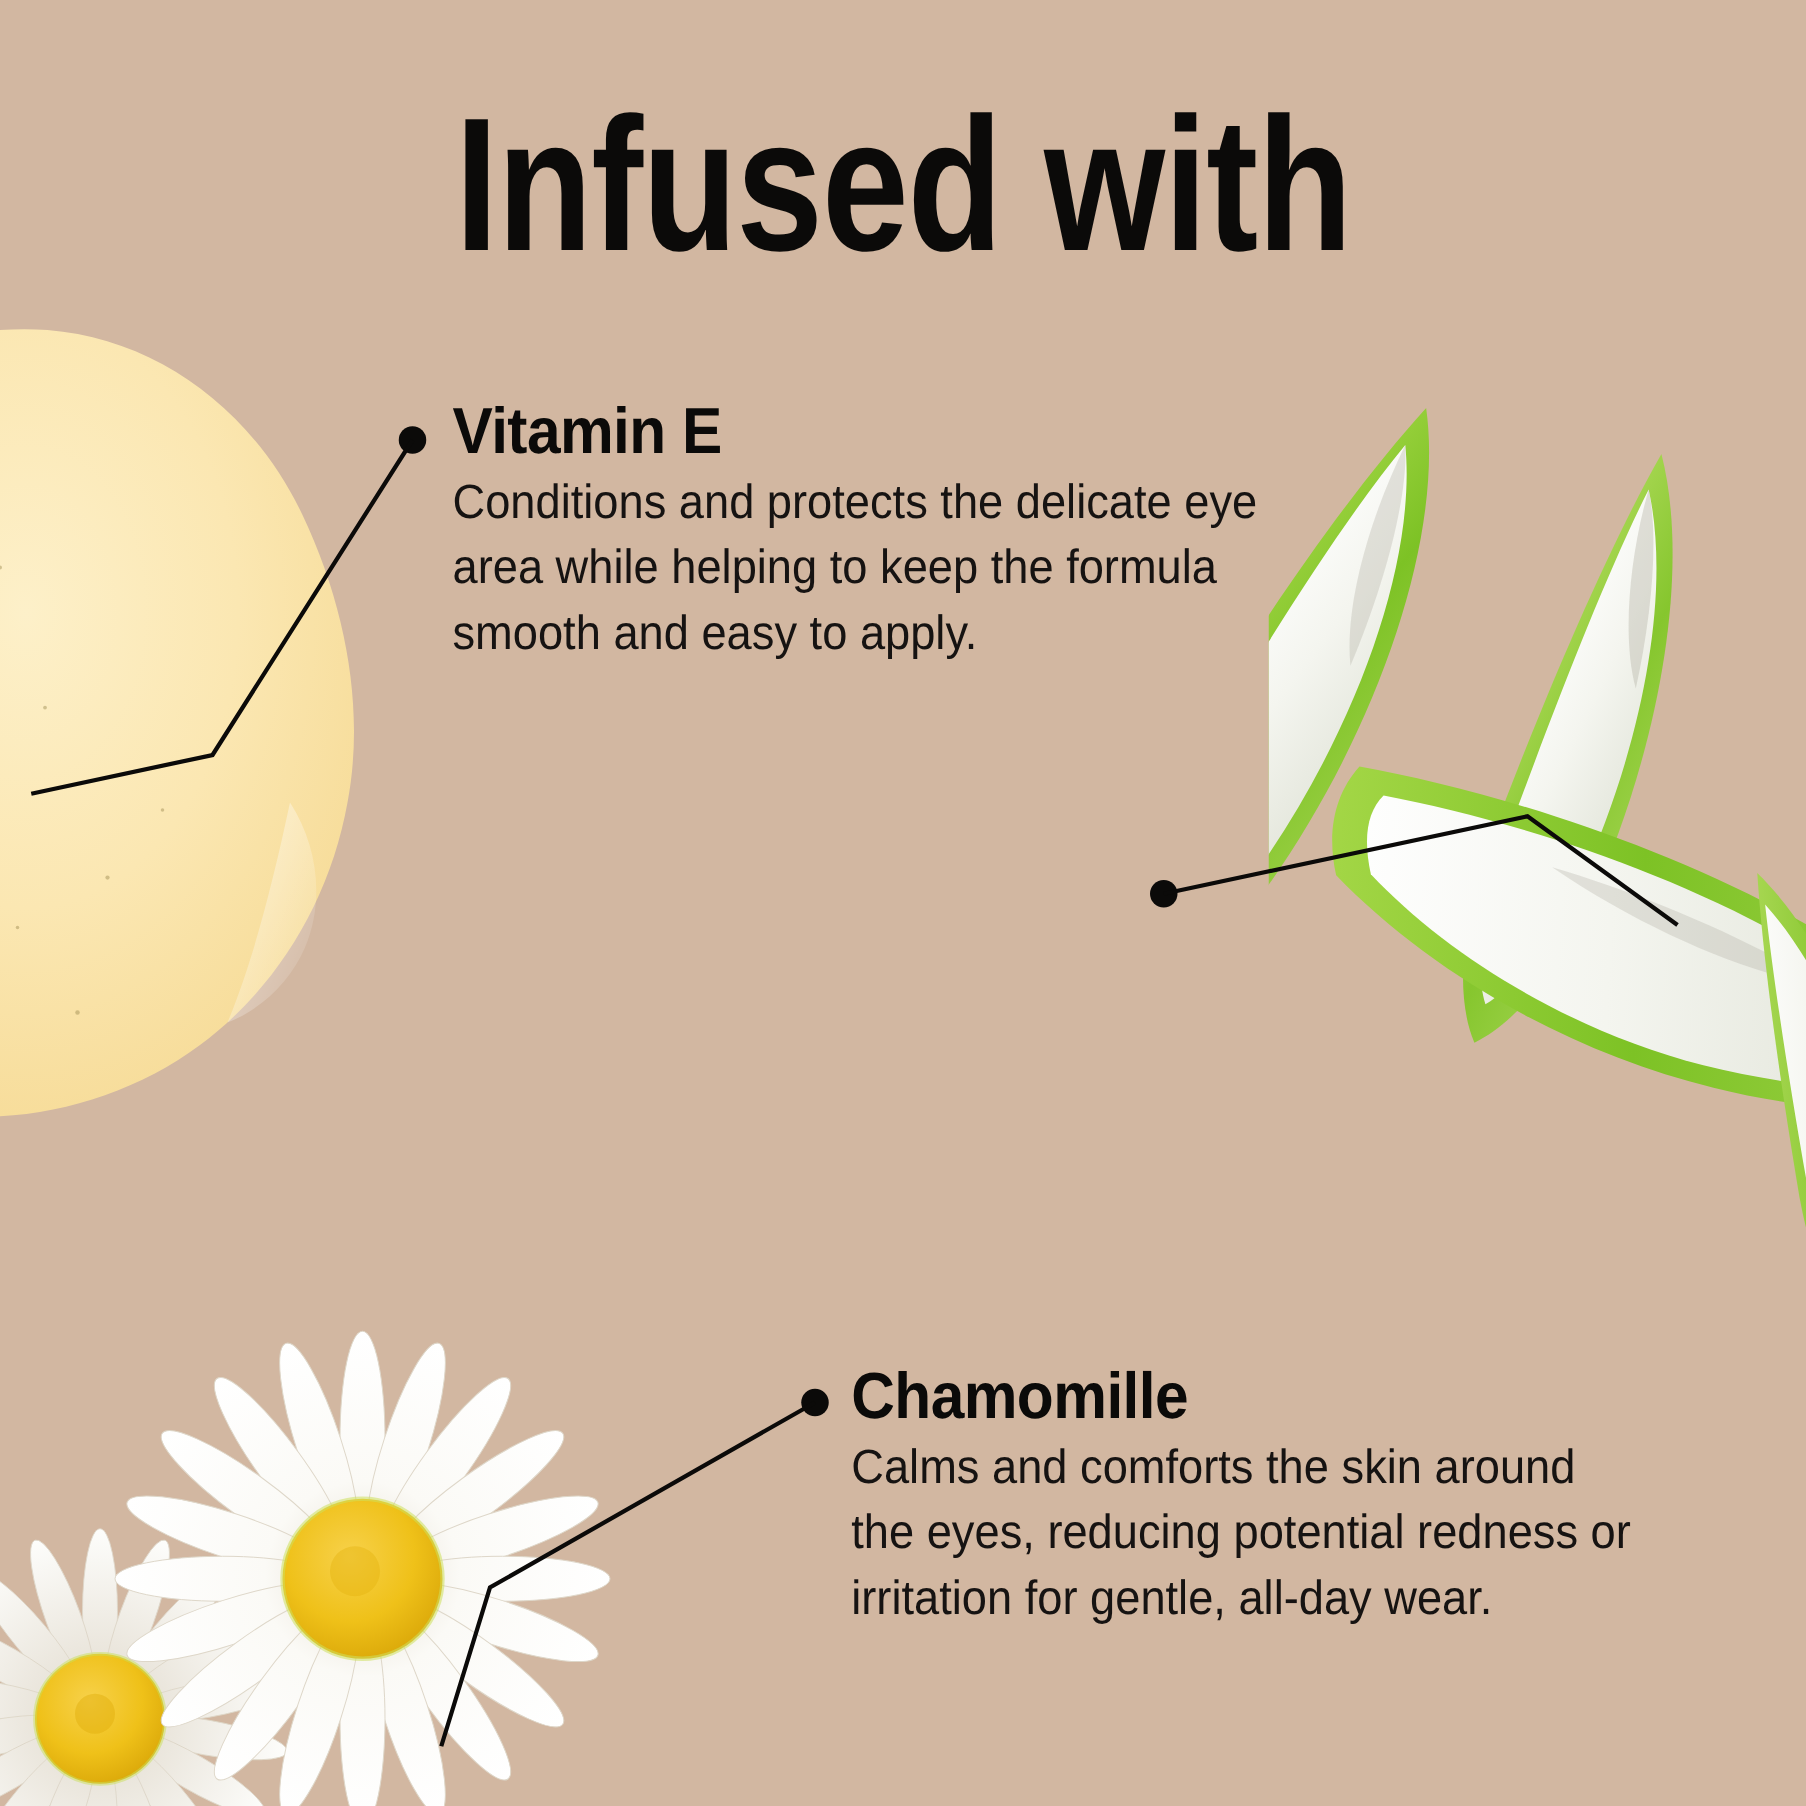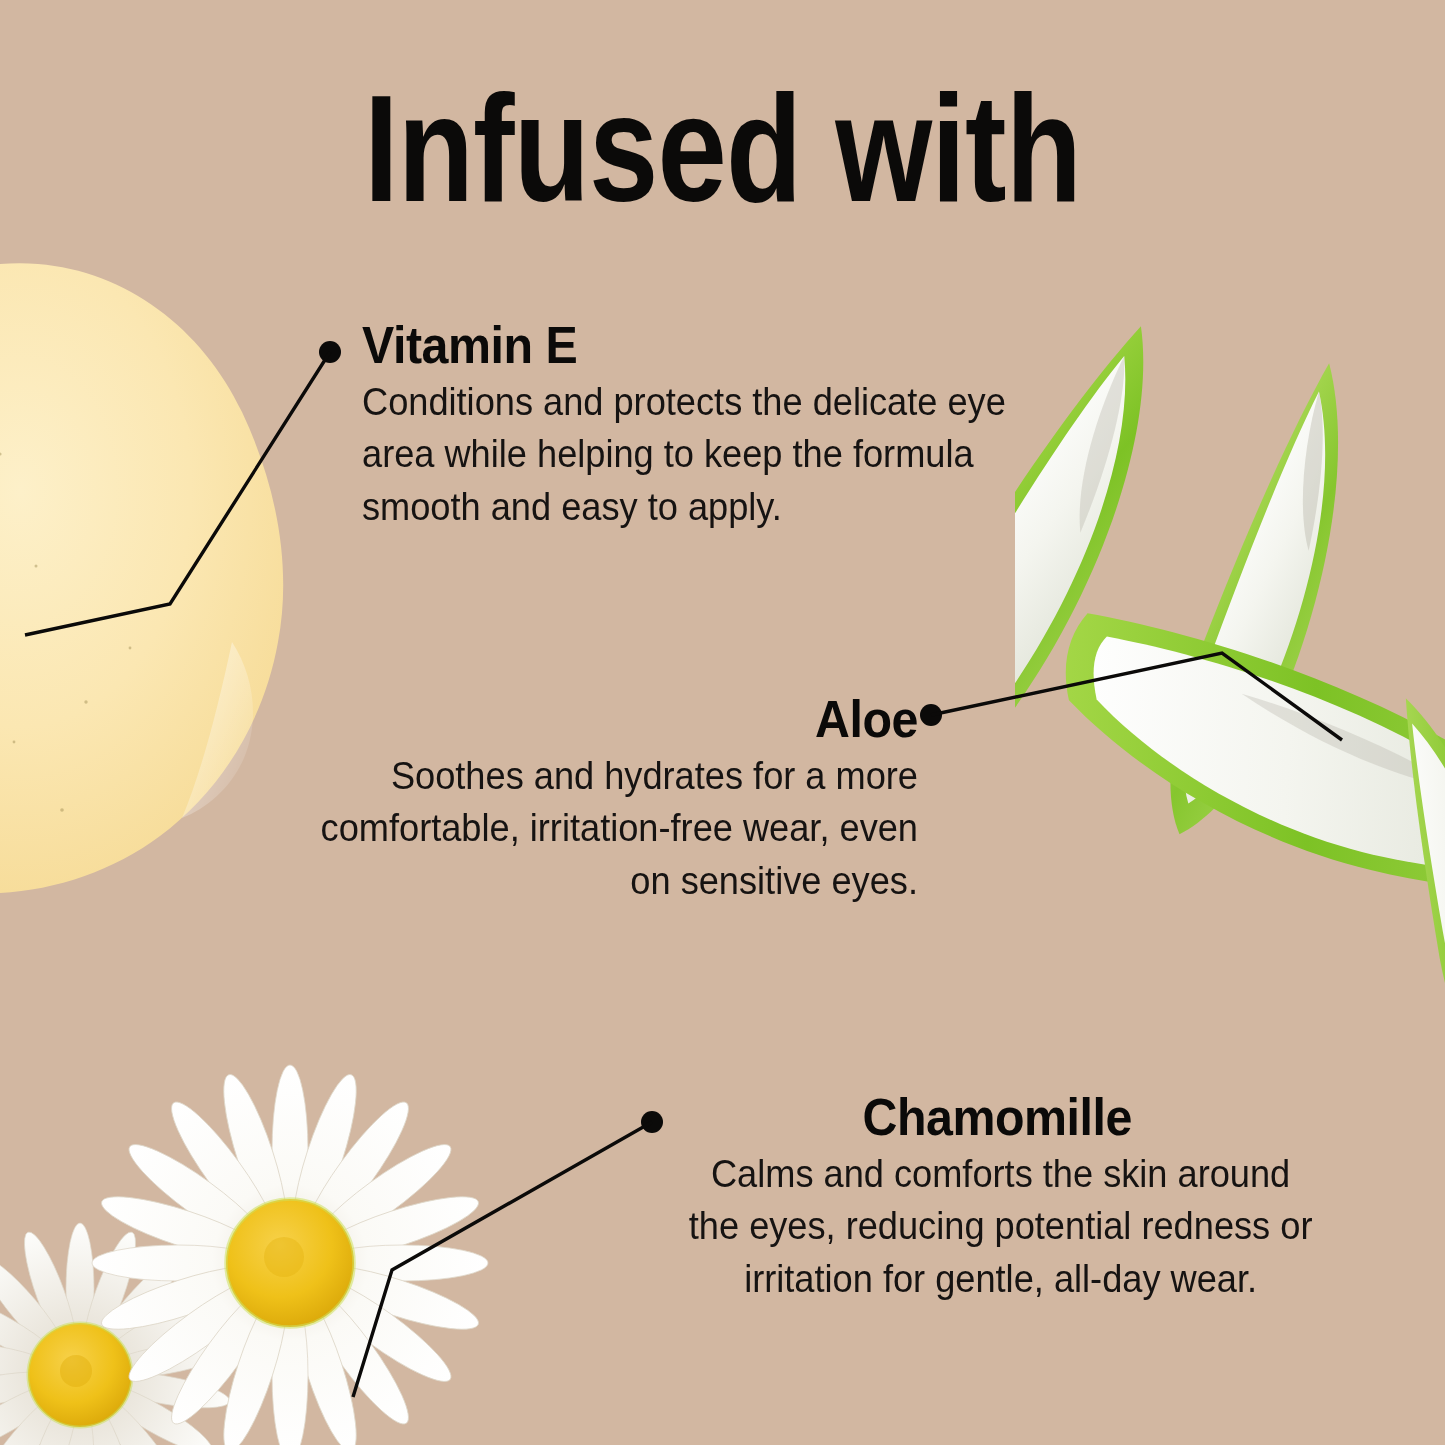--- a/index.html
+++ b/index.html
@@ -103,21 +103,21 @@
     font-size: 38.5px;
     line-height: 1.36;
     color: #161312;
     transform: scaleX(0.94);
   }
   .body-copy.left  { transform-origin: 0% 0%; }
   .body-copy.right { transform-origin: 100% 0%; }
 
   #block-vitamin-e  { left: 362px;  top: 318px;  width: 700px; text-align: left;  }
   #block-aloe       { left: 258px;  top: 692px;  width: 660px; text-align: right; }
-  #block-chamomille { left: 681px;  top: 1090px; width: 680px; text-align: center;  }
+  #block-chamomille { left: 681px;  top: 1090px; width: 680px; text-align: left;  }
 
   .heading-row { display: block; }
   .block .body-copy { margin-top: 4px; }
 </style>
 </head>
 <body>
 
 <div id="canvas">
 
   <svg class="art" id="oil-blob" viewBox="0 0 480 650" xmlns="http://www.w3.org/2000/svg">
@@ -317,23 +317,19 @@
     </g>
   </svg>
 
   <div id="title">Infused with</div>
 
   <div class="block" id="block-vitamin-e">
     <div class="heading left heading-row">Vitamin E</div>
     <div class="body-copy left">Conditions and protects the delicate eye area while helping to keep the formula smooth and easy to apply.</div>
   </div>
 
-  <div class="block" id="block-aloe">
-    <div class="heading right heading-row">Aloe</div>
-    <div class="body-copy right">Soothes and hydrates for a more comfortable, irritation-free wear, even on sensitive eyes.</div>
-  </div>
 
   <div class="block" id="block-chamomille">
     <div class="heading left heading-row">Chamomille</div>
     <div class="body-copy left">Calms and comforts the skin around the eyes, reducing potential redness or irritation for gentle, all-day wear.</div>
   </div>
 
 </div>
 
 </body></html>

